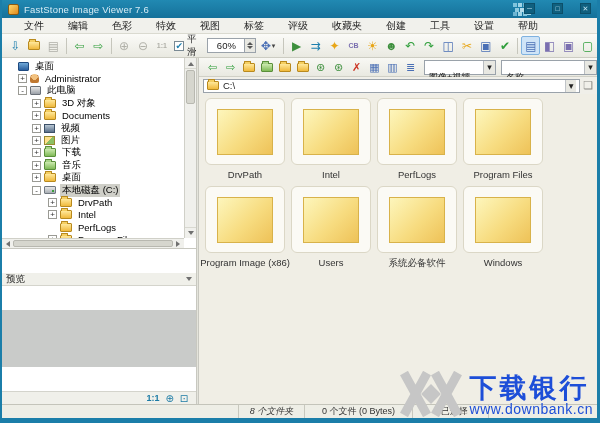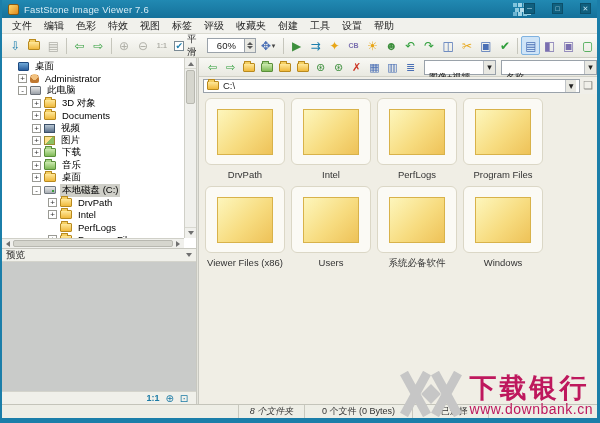--- a/index.html
+++ b/index.html
@@ -18,21 +18,21 @@
   .title-text{ color:#d6ecf5; font-size:9.5px; letter-spacing:.2px; }
   .pixel-dots{ position:absolute; right:80px; top:3px; width:4px; height:4px; background:#7fc4dd;
     box-shadow:5px 0 #9fd4e6, 10px 0 #6db5d2, 2px 5px #8ccadf, 7px 5px #b3dcea, 12px 4px #77bcd6,
       0 9px #6db5d2, 5px 9px #9fd4e6, 10px 9px #85c6dc, 14px 8px #9fd4e6; }
   .winbtns{ position:absolute; right:6px; top:3px; display:flex; gap:17px; }
   .winbtn{ width:11px; height:11px; background:#10607f; border:1px solid #0c4f69; color:#bfe2ef;
     font-size:7px; line-height:9px; text-align:center; cursor:default; }
   
   .menubar{ height:16px; background:#f1f1ec; border-bottom:1px solid #dadad0;
     display:flex; align-items:center; padding-left:4px; }
-  .menu-item{ font-size:10px; color:#1c1c1c; padding:1px 6px; }
+  .menu-item{ font-size:10px; color:#1c1c1c; padding:1px 6px;margin-left:12px; }
   
   .toolbar{ height:24px; background:linear-gradient(#fbfbf8,#e9e9e1); border-bottom:1px solid #ccccc2;
     display:flex; align-items:center; padding-left:4px; }
   .tbi{ width:20px; height:19px; display:flex; align-items:center; justify-content:center;
     font-size:12px; border:1px solid transparent; border-radius:2px; }
   .tbi.sel{ background:#cfe4f7; border-color:#7fb2e0; }
   .sep{ width:1px; height:16px; background:#c6c6bc; margin:0 3px; }
   .c-teal{color:#1d7fae;} .c-green{color:#2e9e3a;} .c-gray{color:#b0b0a8;}
   .c-gold{color:#e8a617;} .c-red{color:#cc3322;} .c-blue{color:#4a6fb5;}
   .c-dkgreen{color:#3d8f3d;} .c-purple{color:#7a6fb0;}
@@ -50,21 +50,21 @@
   .caret{ font-size:7px; color:#444; margin-left:1px; }
   
   .mini-folder{ position:relative; width:12px; height:9px; background:linear-gradient(#ffe89a,#f0b93c);
     border:1px solid #b98a1e; border-radius:1px; display:inline-block; }
   .mini-folder::before{ content:""; position:absolute; top:-3px; left:0; width:5px; height:2px;
     background:#f5cf62; border:1px solid #b98a1e; border-bottom:none; border-radius:1px 1px 0 0; }
   .mini-folder.green{ background:linear-gradient(#cdeab0,#7fba56); border-color:#5a8f3a;}
   .mini-folder.green::before{ background:#a9d488; border-color:#5a8f3a;}
   
   .main{ display:flex; height:346px; }
-  .leftcol{ width:237px; display:flex; flex-direction:column; background:#fff; }
+  .leftcol{ width:237px; display:flex; flex-direction:column; background:#fff;gap:24px; }
   .tree-wrap{ height:191px; position:relative; border-bottom:1px solid #c8c8c0; background:#fff; overflow:hidden;}
   .tree{ position:absolute; left:0; top:2px; right:12px; bottom:10px; overflow:hidden; }
   .trow{ display:flex; align-items:center; height:12.4px; font-size:9.5px; color:#000; white-space:nowrap; }
   .exp{ width:9px; height:9px; border:1px solid #9a9a94; background:#fff; color:#333;
     font-size:8px; line-height:7px; text-align:center; margin-right:3px; flex:none; }
   .exp.none{ visibility:hidden; }
   .trow .ticon{ margin-right:4px; flex:none; }
   .trow .lbl{ padding:0 2px; }
   .trow.sel .lbl{ background:#cfcfc8; }
   .icon-desktop{ width:11px; height:9px; background:linear-gradient(#6fa8d8,#2a5f9e); border:1px solid #1e4a80; border-radius:1px; display:inline-block;}
@@ -122,21 +122,21 @@
   
   .statusbar{ height:14px; background:#eeeee6; border-top:1px solid #c4c4ba; display:flex; align-items:center; font-size:9px; color:#333;}
   .st-cell{ display:flex; align-items:center; justify-content:center; height:100%; border-right:1px solid #c8c8be; padding:0 6px;}
   .st-0{ width:237px; border-right:1px solid #c8c8be;}
   .st-1{ width:66px;font-style:italic;} .st-2{ width:108px;} .st-3{ width:76px;}
   .st-fill{ flex:1; border-right:none;}
   .bottomstrip{ height:6px; background:#1b7ea9; }
   
   .watermark{ position:absolute; right:4px; bottom:6px; display:flex; align-items:flex-end; gap:8px;
     pointer-events:none; z-index:40; }
-  .wm-text{ text-align:left; color:#be185d; }
+  .wm-text{ text-align:left; color:#1d4ed8; }
   .wm-title{ font-size:27px; font-weight:bold; letter-spacing:3px; line-height:26px;}
   .wm-url{ font-size:14px; font-weight:normal; letter-spacing:.5px;}
 </style>
 </head>
 <body>
 
 <div class="window">
 
   <div class="titlebar">
     <div class="app-icon"></div>
@@ -381,21 +381,21 @@
         <div class="tile">
           <div class="cell">
               <div class="thumb"></div>
             </div>
           <div class="tile-label">Program Files</div>
         </div>
         <div class="tile">
           <div class="cell">
               <div class="thumb"></div>
             </div>
-          <div class="tile-label">Viewer Files (x86)</div>
+          <div class="tile-label">Program Image (x86)</div>
         </div>
         <div class="tile">
           <div class="cell">
               <div class="thumb"></div>
             </div>
           <div class="tile-label">Users</div>
         </div>
         <div class="tile">
           <div class="cell">
               <div class="thumb"></div>

